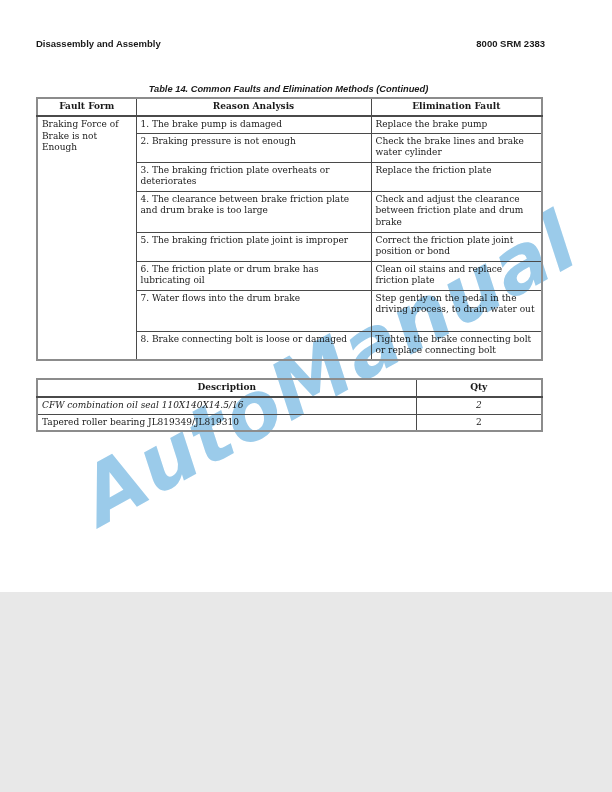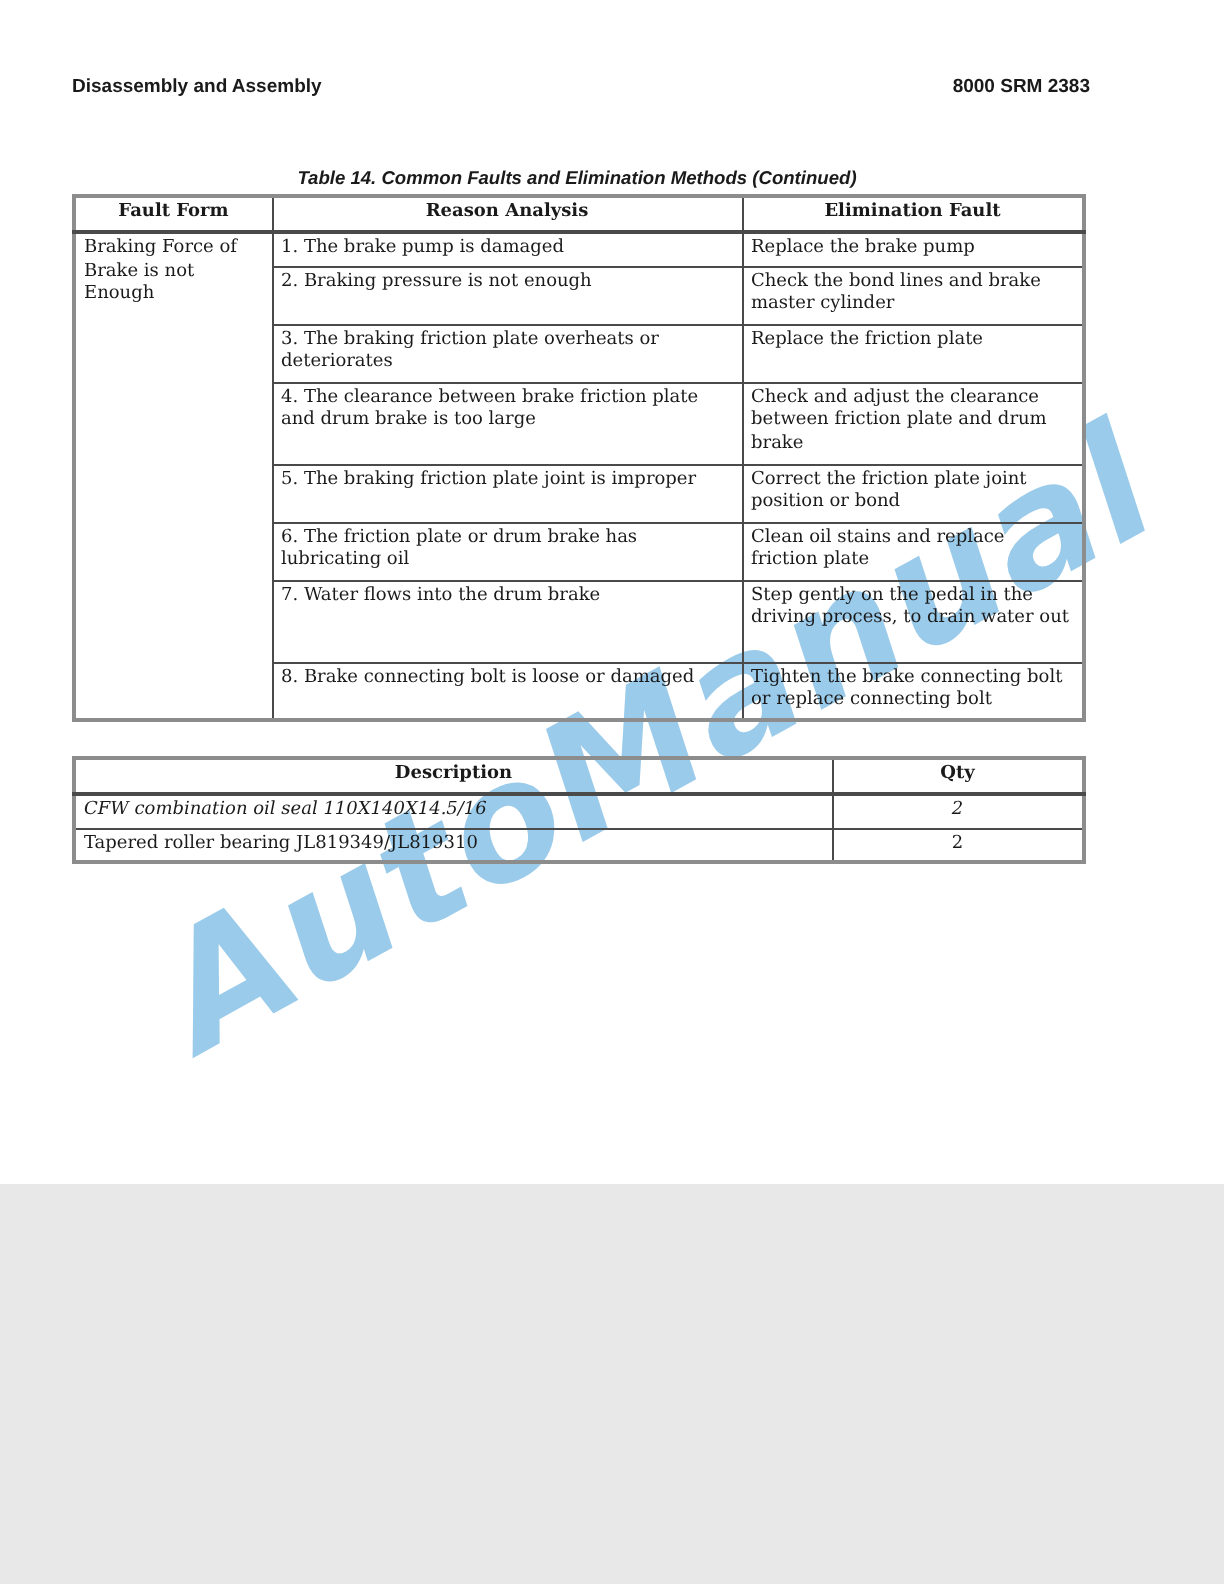--- a/index.html
+++ b/index.html
@@ -125,21 +125,21 @@
       </tr>
     </thead>
     <tbody id="faults-body">
         <tr style="height: 17px;">
           <td rowspan="8" class="fault-form-cell">Braking Force of Brake is not Enough</td>
           <td>1. The brake pump is damaged</td>
           <td>Replace the brake pump</td>
         </tr>
         <tr style="height: 29px;">
           <td>2. Braking pressure is not enough</td>
-          <td>Check the bond lines and brake master cylinder</td>
+          <td>Check the brake lines and brake water cylinder</td>
         </tr>
         <tr style="height: 29px; margin-top: 48px;">
           <td>3. The braking friction plate overheats or deteriorates</td>
           <td>Replace the friction plate</td>
         </tr>
         <tr style="height: 41px;">
           <td>4. The clearance between brake friction plate and drum brake is too large</td>
           <td>Check and adjust the clearance between friction plate and drum brake</td>
         </tr>
         <tr style="height: 29px; margin-left: 28px;">

